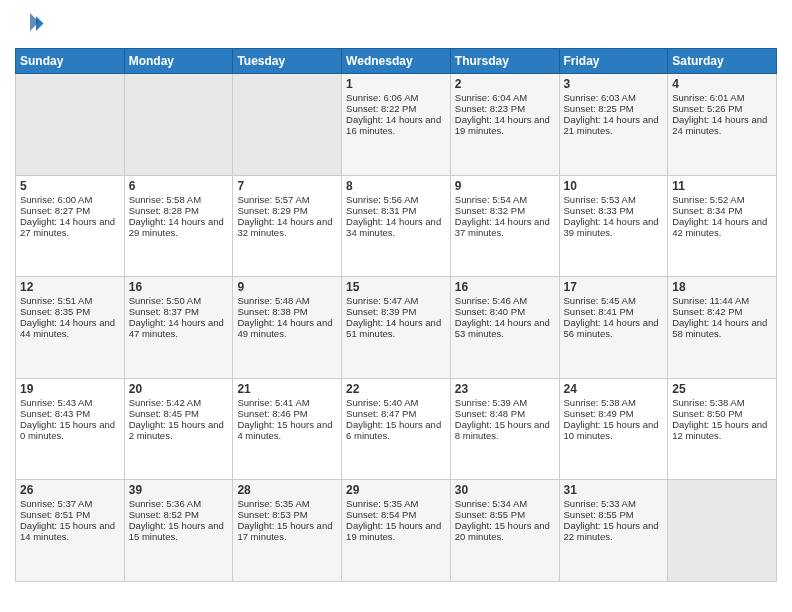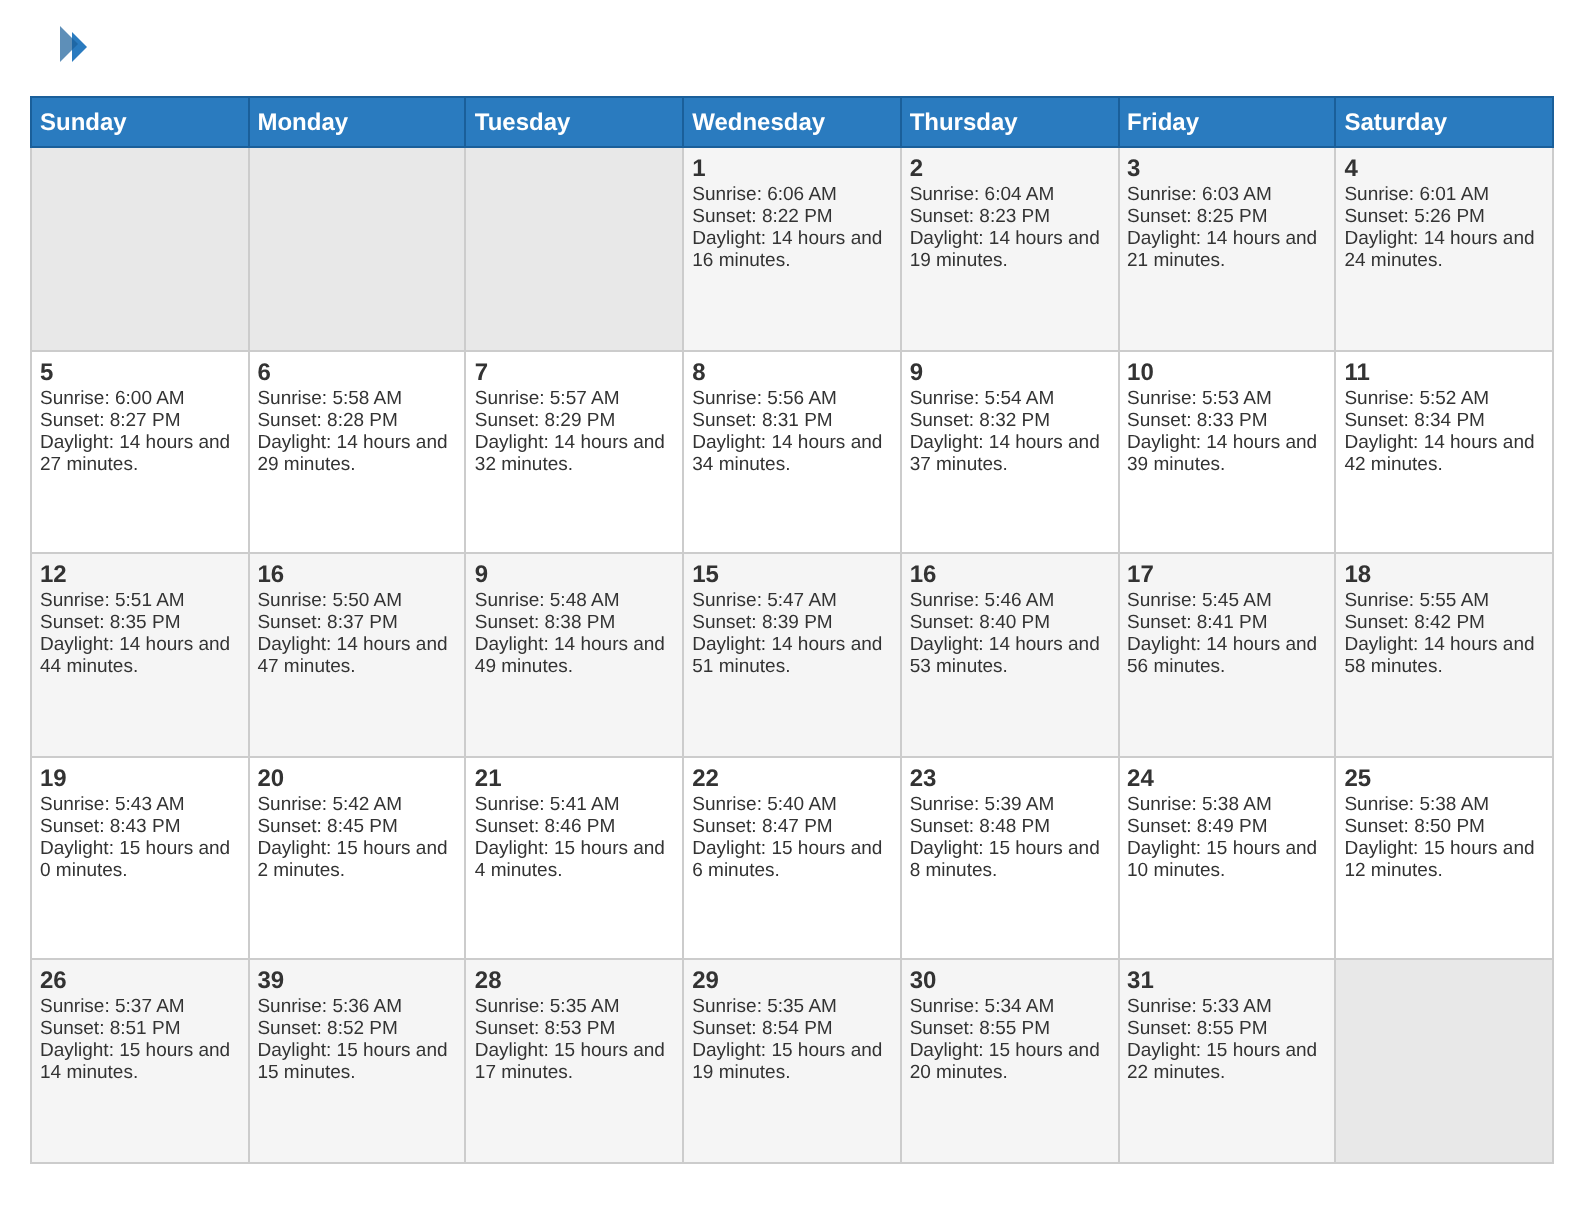--- a/index.html
+++ b/index.html
@@ -143,21 +143,21 @@
           <td><span class="day-num">10</span><span>Sunrise: 5:53 AM</span><br><span>Sunset: 8:33 PM</span><br><span>Daylight: 14 hours and 39 minutes.</span></td>
           <td><span class="day-num">11</span><span>Sunrise: 5:52 AM</span><br><span>Sunset: 8:34 PM</span><br><span>Daylight: 14 hours and 42 minutes.</span></td>
         </tr>
         <tr>
           <td><span class="day-num">12</span><span>Sunrise: 5:51 AM</span><br><span>Sunset: 8:35 PM</span><br><span>Daylight: 14 hours and 44 minutes.</span></td>
           <td><span class="day-num">16</span><span>Sunrise: 5:50 AM</span><br><span>Sunset: 8:37 PM</span><br><span>Daylight: 14 hours and 47 minutes.</span></td>
           <td><span class="day-num">9</span><span>Sunrise: 5:48 AM</span><br><span>Sunset: 8:38 PM</span><br><span>Daylight: 14 hours and 49 minutes.</span></td>
           <td><span class="day-num">15</span><span>Sunrise: 5:47 AM</span><br><span>Sunset: 8:39 PM</span><br><span>Daylight: 14 hours and 51 minutes.</span></td>
           <td><span class="day-num">16</span><span>Sunrise: 5:46 AM</span><br><span>Sunset: 8:40 PM</span><br><span>Daylight: 14 hours and 53 minutes.</span></td>
           <td><span class="day-num">17</span><span>Sunrise: 5:45 AM</span><br><span>Sunset: 8:41 PM</span><br><span>Daylight: 14 hours and 56 minutes.</span></td>
-          <td><span class="day-num">18</span><span>Sunrise: 5:55 AM</span><br><span>Sunset: 8:42 PM</span><br><span>Daylight: 14 hours and 58 minutes.</span></td>
+          <td><span class="day-num">18</span><span>Sunrise: 11:44 AM</span><br><span>Sunset: 8:42 PM</span><br><span>Daylight: 14 hours and 58 minutes.</span></td>
         </tr>
         <tr>
           <td><span class="day-num">19</span><span>Sunrise: 5:43 AM</span><br><span>Sunset: 8:43 PM</span><br><span>Daylight: 15 hours and 0 minutes.</span></td>
           <td><span class="day-num">20</span><span>Sunrise: 5:42 AM</span><br><span>Sunset: 8:45 PM</span><br><span>Daylight: 15 hours and 2 minutes.</span></td>
           <td><span class="day-num">21</span><span>Sunrise: 5:41 AM</span><br><span>Sunset: 8:46 PM</span><br><span>Daylight: 15 hours and 4 minutes.</span></td>
           <td><span class="day-num">22</span><span>Sunrise: 5:40 AM</span><br><span>Sunset: 8:47 PM</span><br><span>Daylight: 15 hours and 6 minutes.</span></td>
           <td><span class="day-num">23</span><span>Sunrise: 5:39 AM</span><br><span>Sunset: 8:48 PM</span><br><span>Daylight: 15 hours and 8 minutes.</span></td>
           <td><span class="day-num">24</span><span>Sunrise: 5:38 AM</span><br><span>Sunset: 8:49 PM</span><br><span>Daylight: 15 hours and 10 minutes.</span></td>
           <td><span class="day-num">25</span><span>Sunrise: 5:38 AM</span><br><span>Sunset: 8:50 PM</span><br><span>Daylight: 15 hours and 12 minutes.</span></td>
         </tr>

